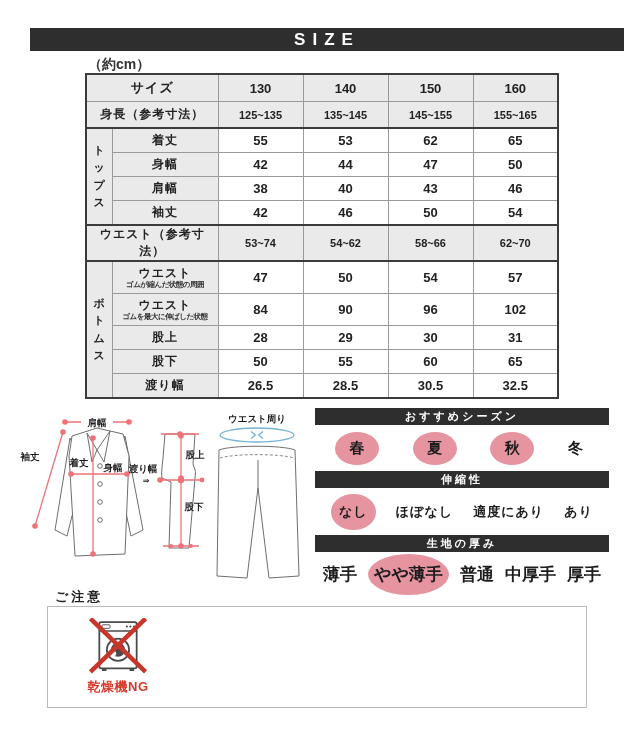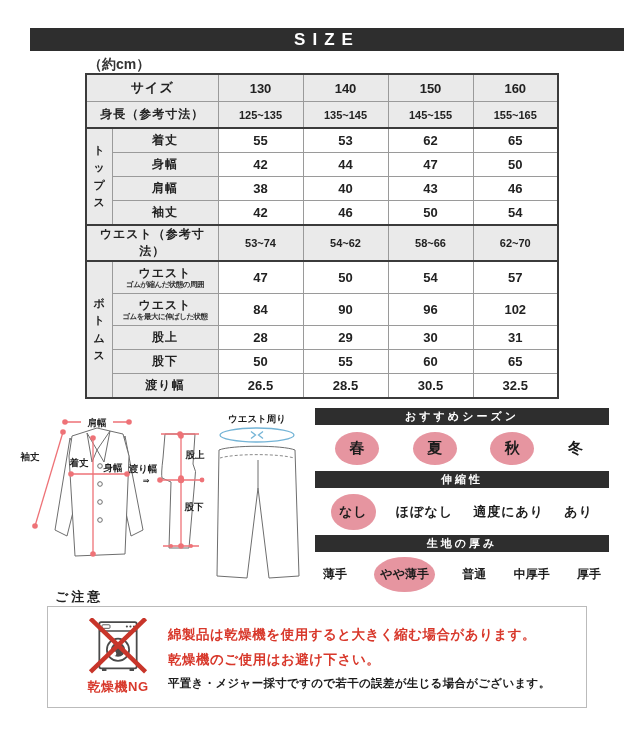--- a/index.html
+++ b/index.html
@@ -54,21 +54,21 @@
   .spec-bar{height:17px;background:var(--bar-dark);color:#fff;font-size:11px;font-weight:bold;
             letter-spacing:3px;text-align:center;line-height:17px;}
   .spec-bar + .spec-row{margin-bottom:0;}
   .spec-row{display:flex;justify-content:space-between;align-items:center;}
   .spec-row.season{height:46px;padding:0 26px 0 20px;}
   .spec-row.text{height:47px;padding:0 16px;}
   .spec-row.text-sm{height:44px;padding:0 8px;}
   .opt{font-weight:bold;color:#1c1c1c;}
   .season .opt{font-size:15px;}
   .text .opt{font-size:13px;letter-spacing:1px;}
-  .text-sm .opt{font-size:12px;}
+  .text-sm .opt{font-size:17px;}
   .opt.on{background:var(--pink);border-radius:50%;}
   .season .opt.on{width:44px;height:33px;display:flex;align-items:center;justify-content:center;}
   .text .opt.on{padding:9px 8px;}
   .text-sm .opt.on{padding:9px 6px;}
 
   
   .caution-heading{position:absolute;left:55px;top:588px;font-size:13px;font-weight:bold;letter-spacing:3px;}
   .caution-box{position:absolute;left:47px;top:606px;width:540px;height:102px;border:1px solid #bbb;
                box-sizing:border-box;display:flex;align-items:center;padding:4px 10px 4px 28px;background:#fff;}
   .dryer-col{flex:none;width:84px;text-align:center;}
@@ -307,20 +307,15 @@
         <circle cx="36" cy="35" r="12.5" fill="#fff" stroke="#4a4a4a" stroke-width="2"></circle>
         <circle cx="36" cy="35" r="8" fill="#4a4a4a"></circle>
         <circle cx="31.5" cy="39.5" r="2.6" fill="#fff"></circle>
         <rect x="18" y="56" width="5" height="3" fill="#4a4a4a"></rect>
           <rect x="49" y="56" width="5" height="3" fill="#4a4a4a"></rect>
         <line x1="5" y1="0" x2="67" y2="60" stroke="#c8352a" stroke-width="5"></line>
         <line x1="67" y1="0" x2="5" y2="60" stroke="#c8352a" stroke-width="5"></line>
       </svg>
       <div class="dryer-label">乾燥機NG</div>
     </div>
-    <div class="caution-texts">
-      <div class="red-line">綿製品は乾燥機を使用すると大きく縮む場合があります。</div>
-      <div class="red-line">乾燥機のご使用はお避け下さい。</div>
-      <div class="note-line">平置き・メジャー採寸ですので若干の誤差が生じる場合がございます。</div>
-    </div>
   </div>
 
 </div>
 
 </body></html>

